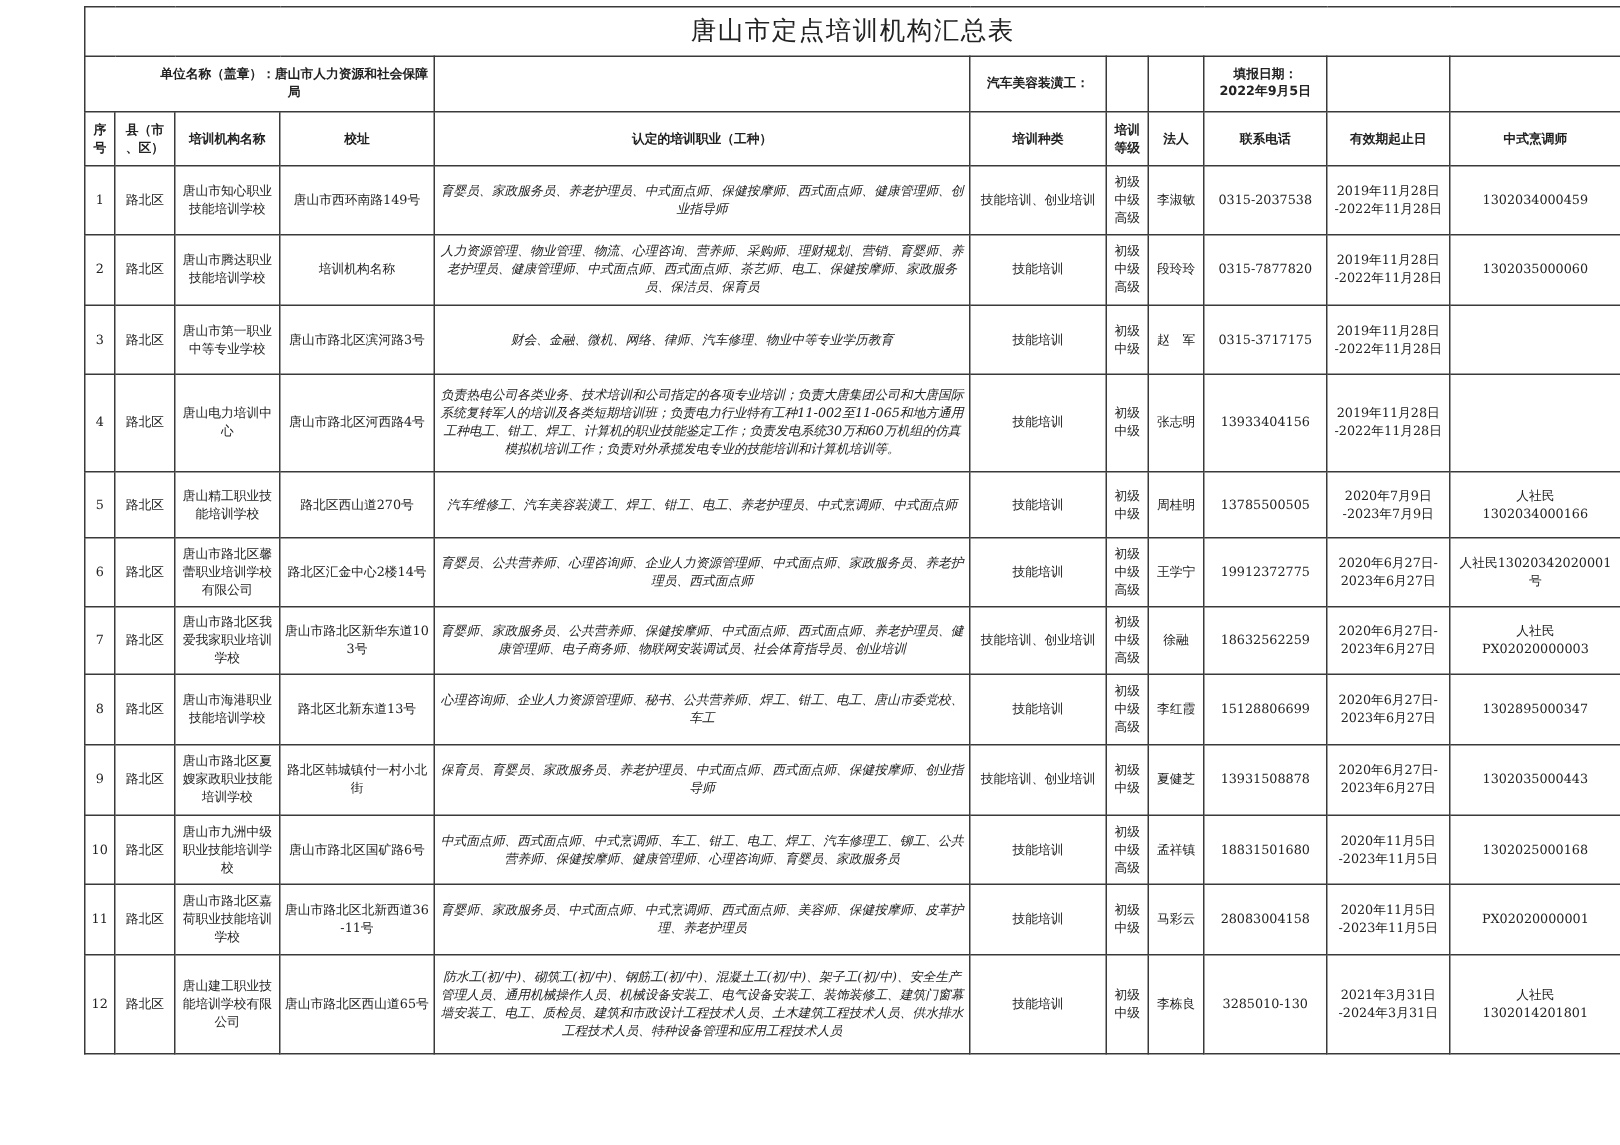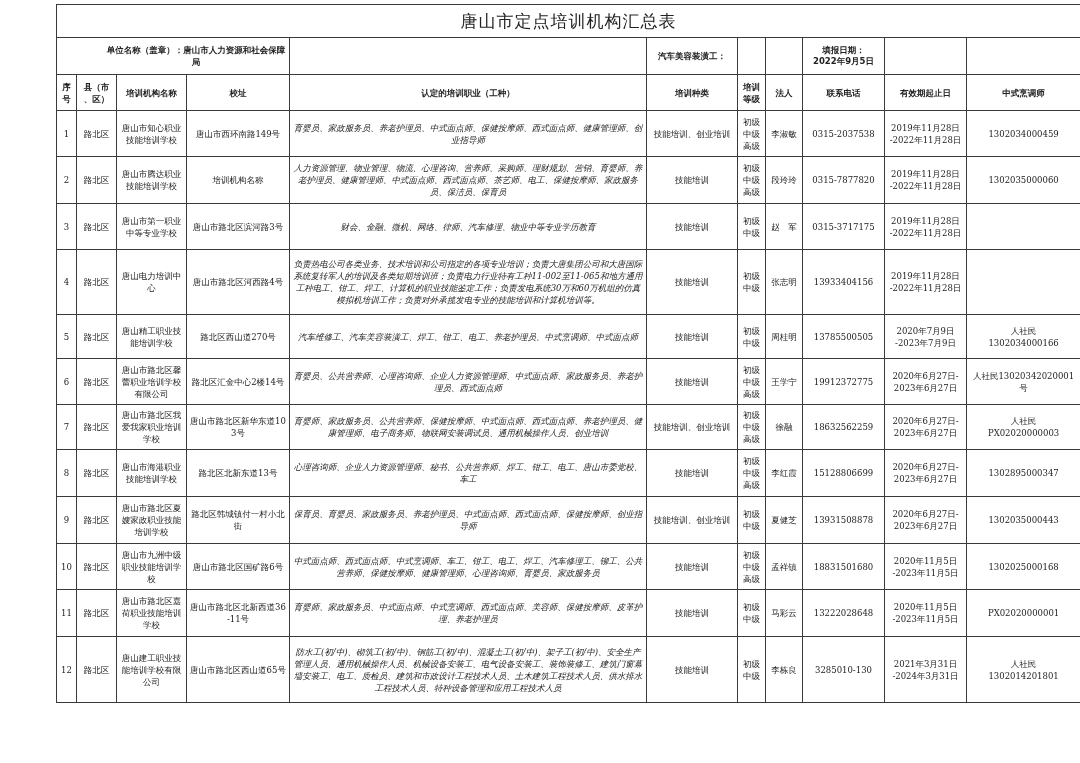--- a/index.html
+++ b/index.html
@@ -205,21 +205,21 @@
         </td>
         <td class="multi ">
           <span>人社民13020342020001号</span>
         </td>
       </tr>
       <tr class="r7">
         <td>7</td>
         <td>路北区</td>
         <td>唐山市路北区我爱我家职业培训学校</td>
         <td>唐山市路北区新华东道103号</td>
-        <td class="occ">育婴师、家政服务员、公共营养师、保健按摩师、中式面点师、西式面点师、养老护理员、健康管理师、电子商务师、物联网安装调试员、通用机械操作人员、创业培训</td>
+        <td class="occ">育婴师、家政服务员、公共营养师、保健按摩师、中式面点师、西式面点师、养老护理员、健康管理师、电子商务师、物联网安装调试员、社会体育指导员、创业培训</td>
         <td>技能培训、创业培训</td>
         <td class="multi lvl">
           <span>初级</span>
           <span>中级</span>
           <span>高级</span>
         </td>
         <td>徐融</td>
         <td>18632562259</td>
         <td class="multi ">
           <span>2020年6月27日-</span>
@@ -300,21 +300,21 @@
         <td>路北区</td>
         <td>唐山市路北区嘉荷职业技能培训学校</td>
         <td>唐山市路北区北新西道36-11号</td>
         <td class="occ">育婴师、家政服务员、中式面点师、中式烹调师、西式面点师、美容师、保健按摩师、皮革护理、养老护理员</td>
         <td>技能培训</td>
         <td class="multi lvl">
           <span>初级</span>
           <span>中级</span>
         </td>
         <td>马彩云</td>
-        <td>13222028648</td>
+        <td>28083004158</td>
         <td class="multi ">
           <span>2020年11月5日</span>
           <span>-2023年11月5日</span>
         </td>
         <td class="multi ">
           <span>PX02020000001</span>
         </td>
       </tr>
       <tr class="r12">
         <td>12</td>

